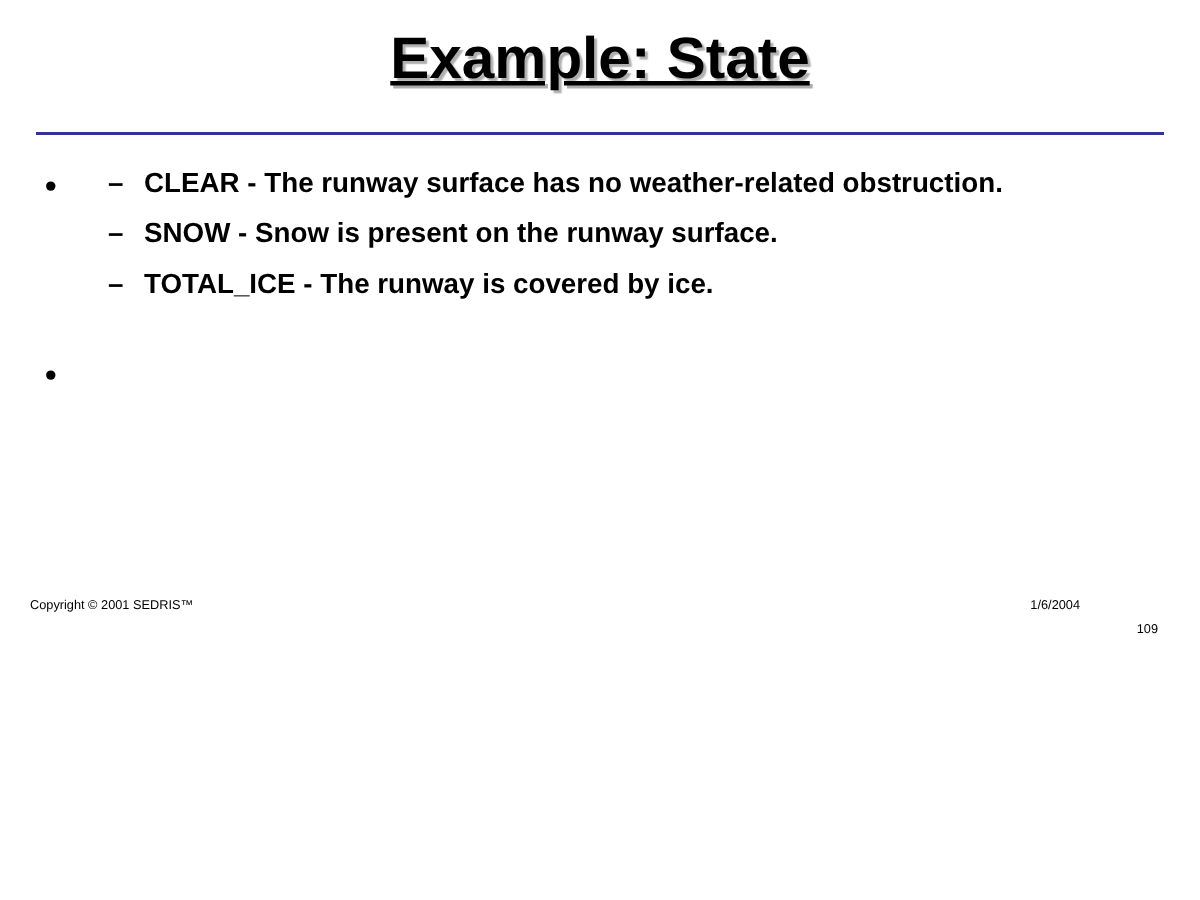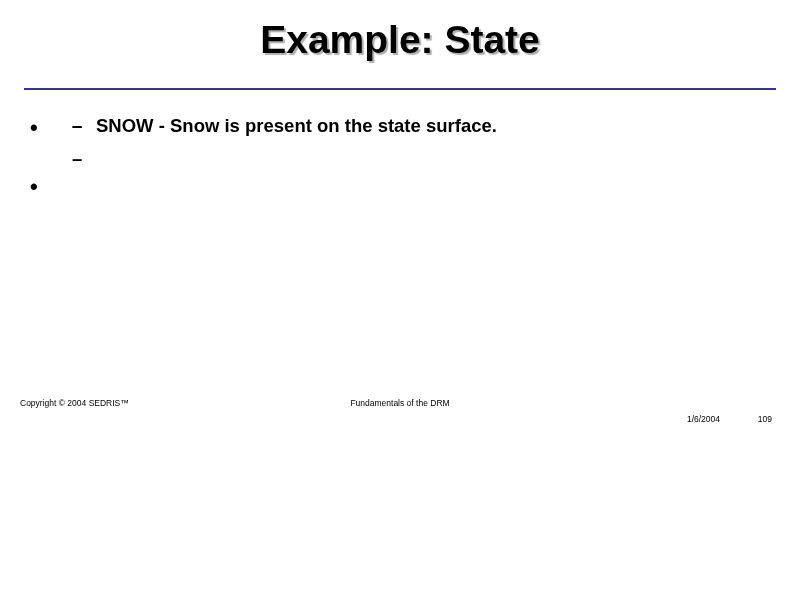--- a/index.html
+++ b/index.html
@@ -11,20 +11,21 @@
     height: 600px;
     background: #ffffff;
     font-family: "Liberation Sans", sans-serif;
     overflow: hidden;
   }
   .slide {
     position: relative;
     width: 800px;
     height: 428px;
     box-sizing: border-box;
+    text-decoration: underline;
   }
   .slide-title {
     text-align: center;
     font-size: 39px;
     font-weight: bold;
     color: #000000;
     letter-spacing: 0px;
     margin: 0;
     padding-top: 18px;
     text-shadow: 2px 2px 1px rgba(130,130,130,0.65);
@@ -106,21 +107,21 @@
   .footer .center-text {
     position: absolute;
     left: 0;
     right: 0;
     text-align: center;
     top: 0;
   }
   .footer .date {
     position: absolute;
     right: 80px;
-    top: 16px;
+    top: 0;
     margin-left: 23px;
   }
   .footer .page-number {
     position: absolute;
     right: 28px;
     top: 16px;
   }
 </style>
 </head>
 <body>
@@ -132,40 +133,41 @@
 
   <div class="body-area">
     <ul class="level1">
 
       <li class="bullet1">
         <span class="dot">•</span>
 
         <ul class="level2">
           <li class="bullet2">
             <span class="dash">–</span>
+            <span>CLEAR - The runway surface has no weather-related obstruction.</span>
           </li>
           <li class="bullet2">
             <span class="dash">–</span>
-            <span>SNOW - Snow is present on the state surface.</span>
+            <span>SNOW - Snow is present on the runway surface.</span>
           </li>
           <li class="bullet2">
             <span class="dash">–</span>
+            <span>TOTAL_ICE - The  runway is covered by ice.</span>
           </li>
         </ul>
       </li>
 
       <div class="spacer-block"></div>
 
       <li class="bullet1">
         <span class="dot">•</span>
       </li>
 
     </ul>
   </div>
 
   <div class="footer">
-    <span class="copyright">Copyright © 2004 SEDRIS™</span>
-    <span class="center-text">Fundamentals of the DRM</span>
+    <span class="copyright">Copyright © 2001 SEDRIS™</span>
     <span class="date">1/6/2004</span>
     <span class="page-number">109</span>
   </div>
 
 </div>
 
 </body></html>

